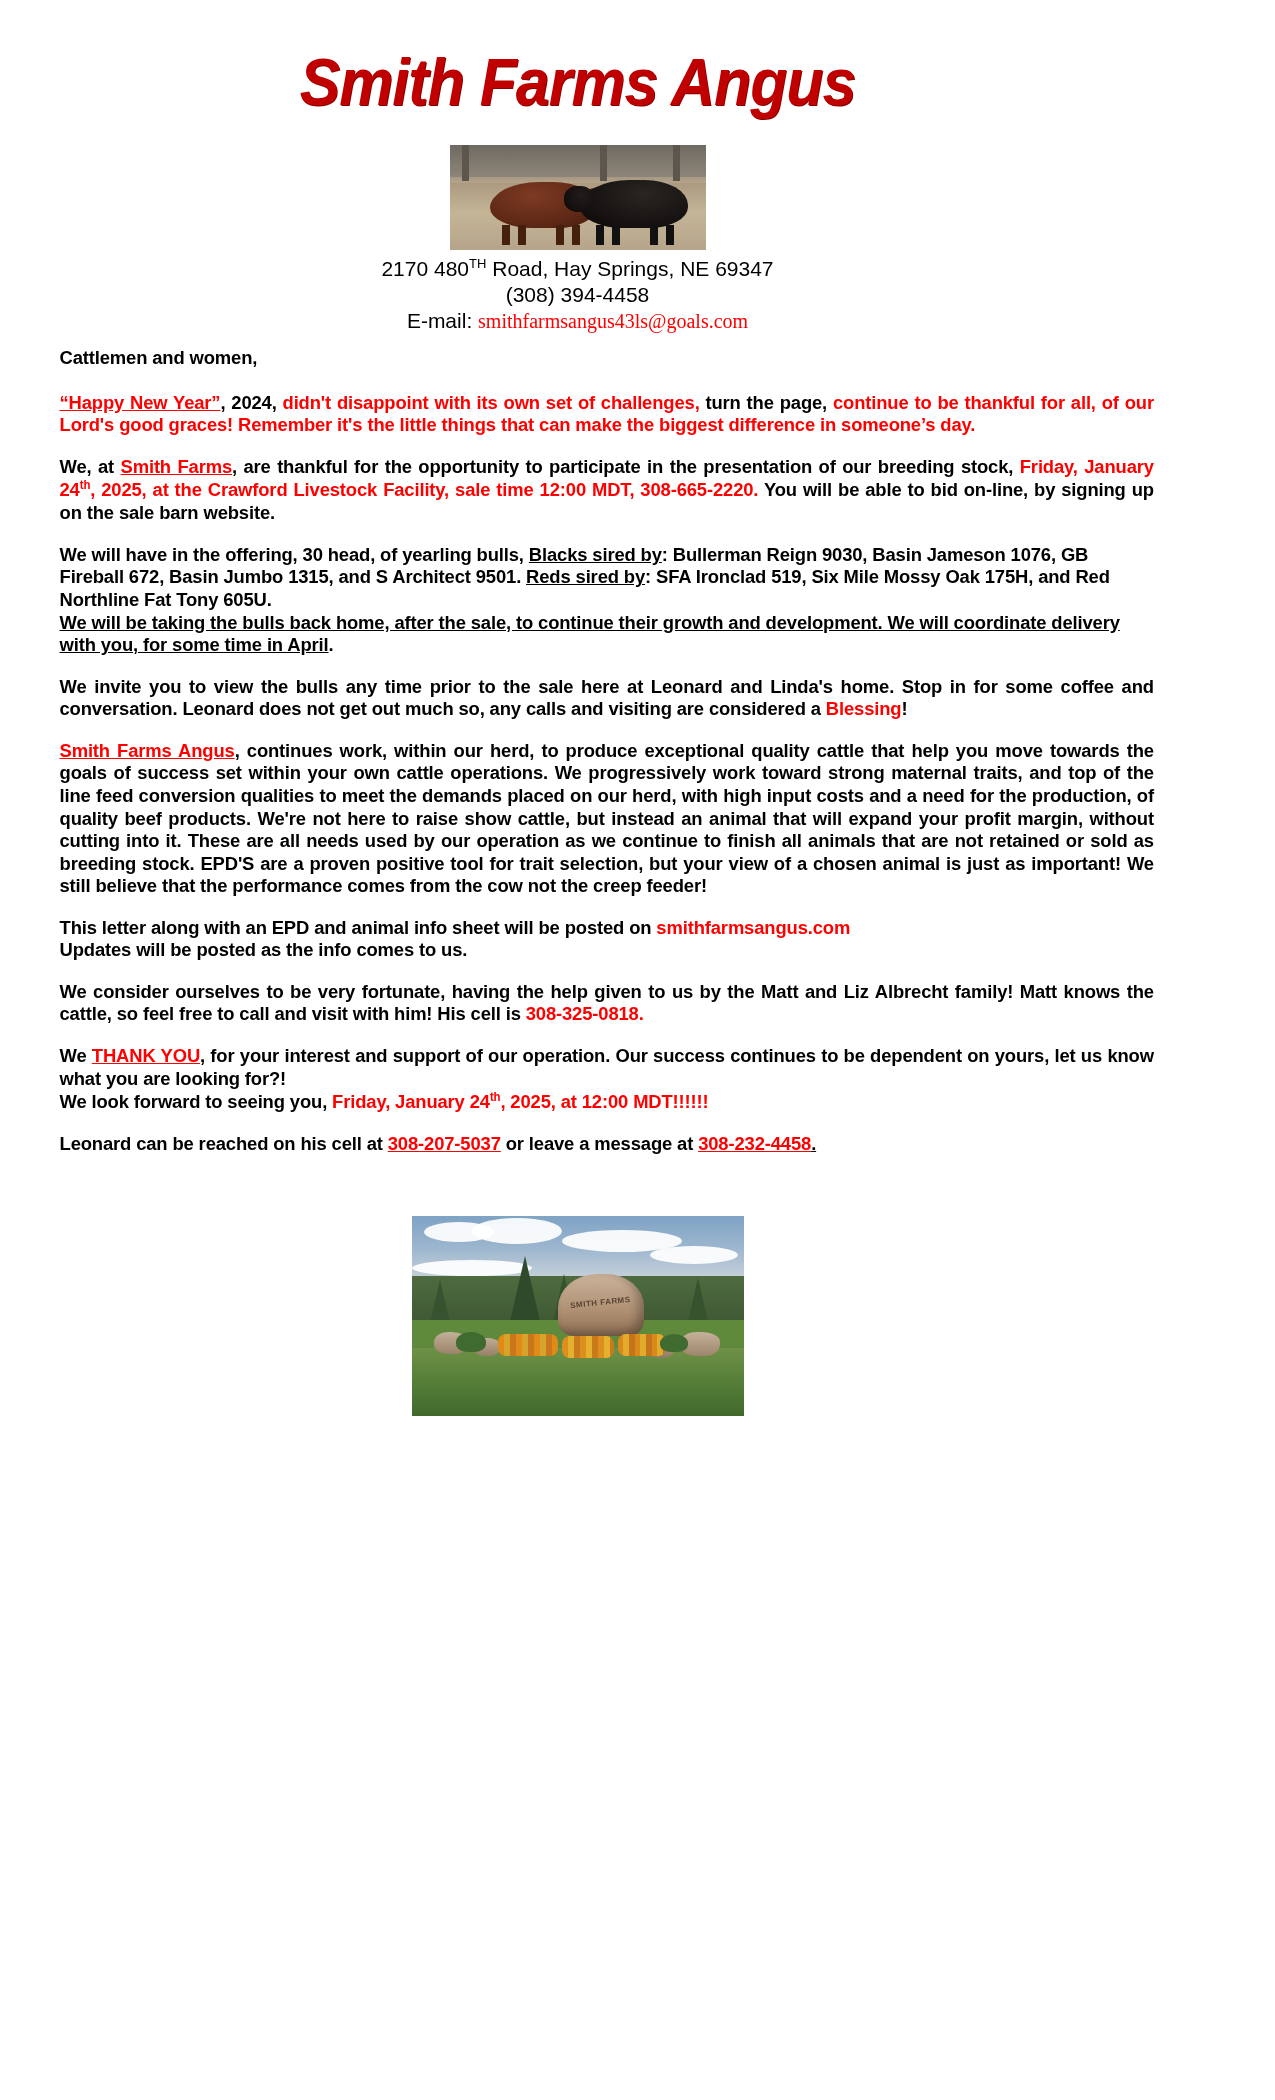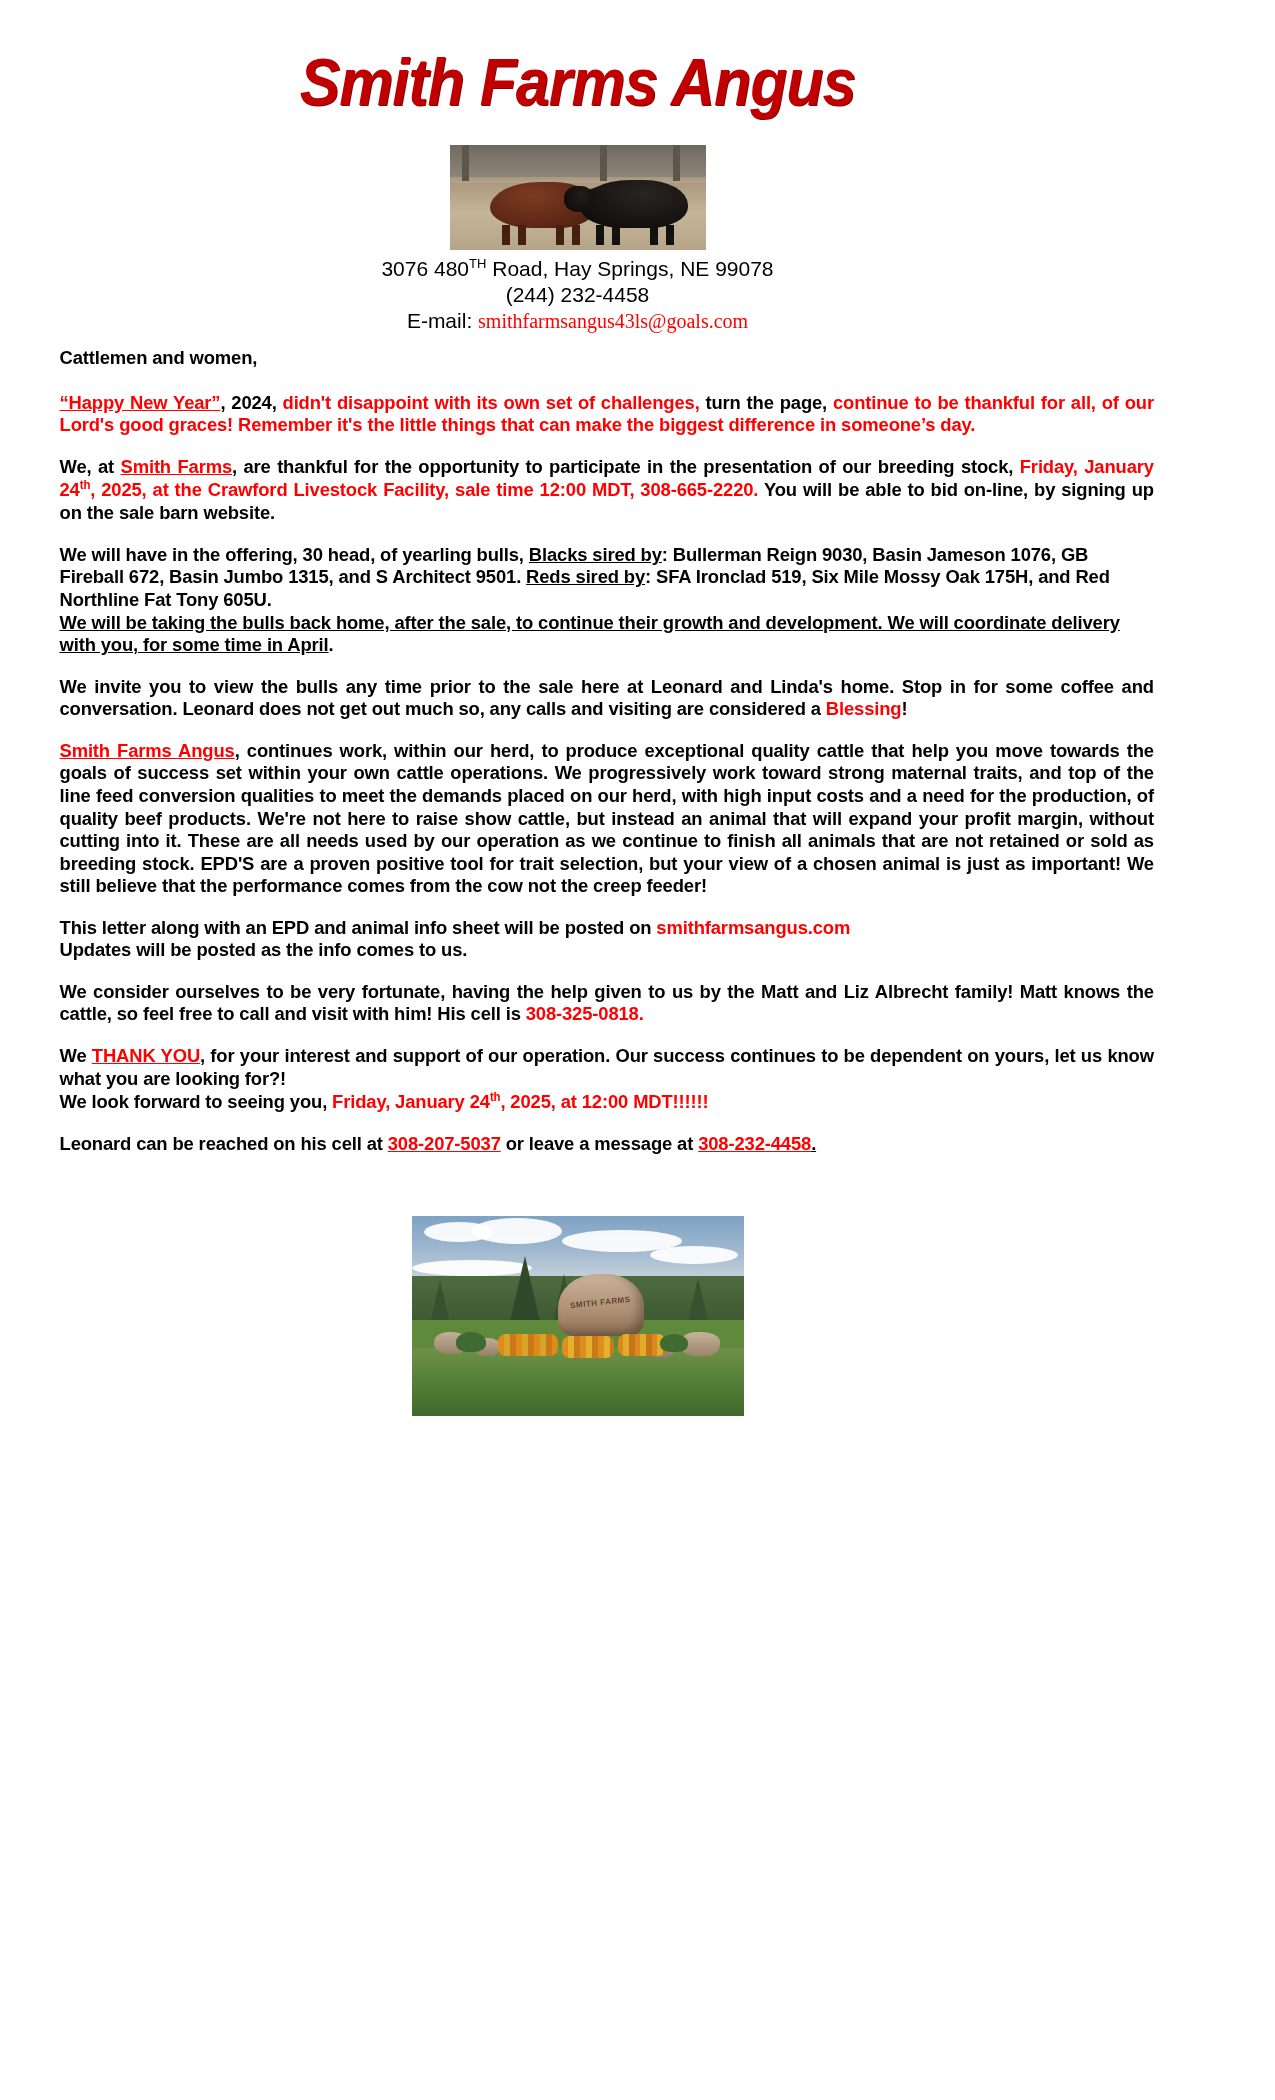--- a/index.html
+++ b/index.html
@@ -132,22 +132,22 @@
     <div class="bull blk">
       <div class="head"></div>
       <div class="leg" style="left:16px;"></div>
       <div class="leg" style="left:32px;"></div>
       <div class="leg" style="right:14px;"></div>
       <div class="leg" style="right:30px;"></div>
     </div>
   </div>
 
   <div class="contact">
-    <div><span>3076 480</span><sup>TH</sup><span> Road, Hay Springs, NE 99078</span></div>
-    <div>(244) 232-4458</div>
+    <div><span>2170 480</span><sup>TH</sup><span> Road, Hay Springs, NE 69347</span></div>
+    <div>(308) 394-4458</div>
     <div><span>E-mail: </span><span class="email-addr">smithfarmsangus43ls@goals.com</span></div>
   </div>
 
   <div class="body-wrap">
 
     <p style="margin-bottom:22px;">Cattlemen and women,</p>
 
     <p class="just"><span class="r u">“Happy New Year”</span><span class="k">, 2024, </span><span class="r">didn't disappoint with its own set of challenges, </span><span class="k">turn the page, </span><span class="r">continue to be thankful for all, of our Lord's good graces!  Remember it's the little things that can make the biggest difference in someone’s day.</span></p>
 
     <p class="just"><span>We, at </span><span class="r u">Smith Farms</span><span>, are thankful for the opportunity to participate in the presentation of our breeding stock, </span><span class="r">Friday, January 24</span><sup class="r">th</sup><span class="r">, 2025, at the Crawford Livestock Facility, sale time 12:00 MDT, 308-665-2220.</span><span>  You will be able to bid on-line, by signing up on the sale barn website.</span></p>

